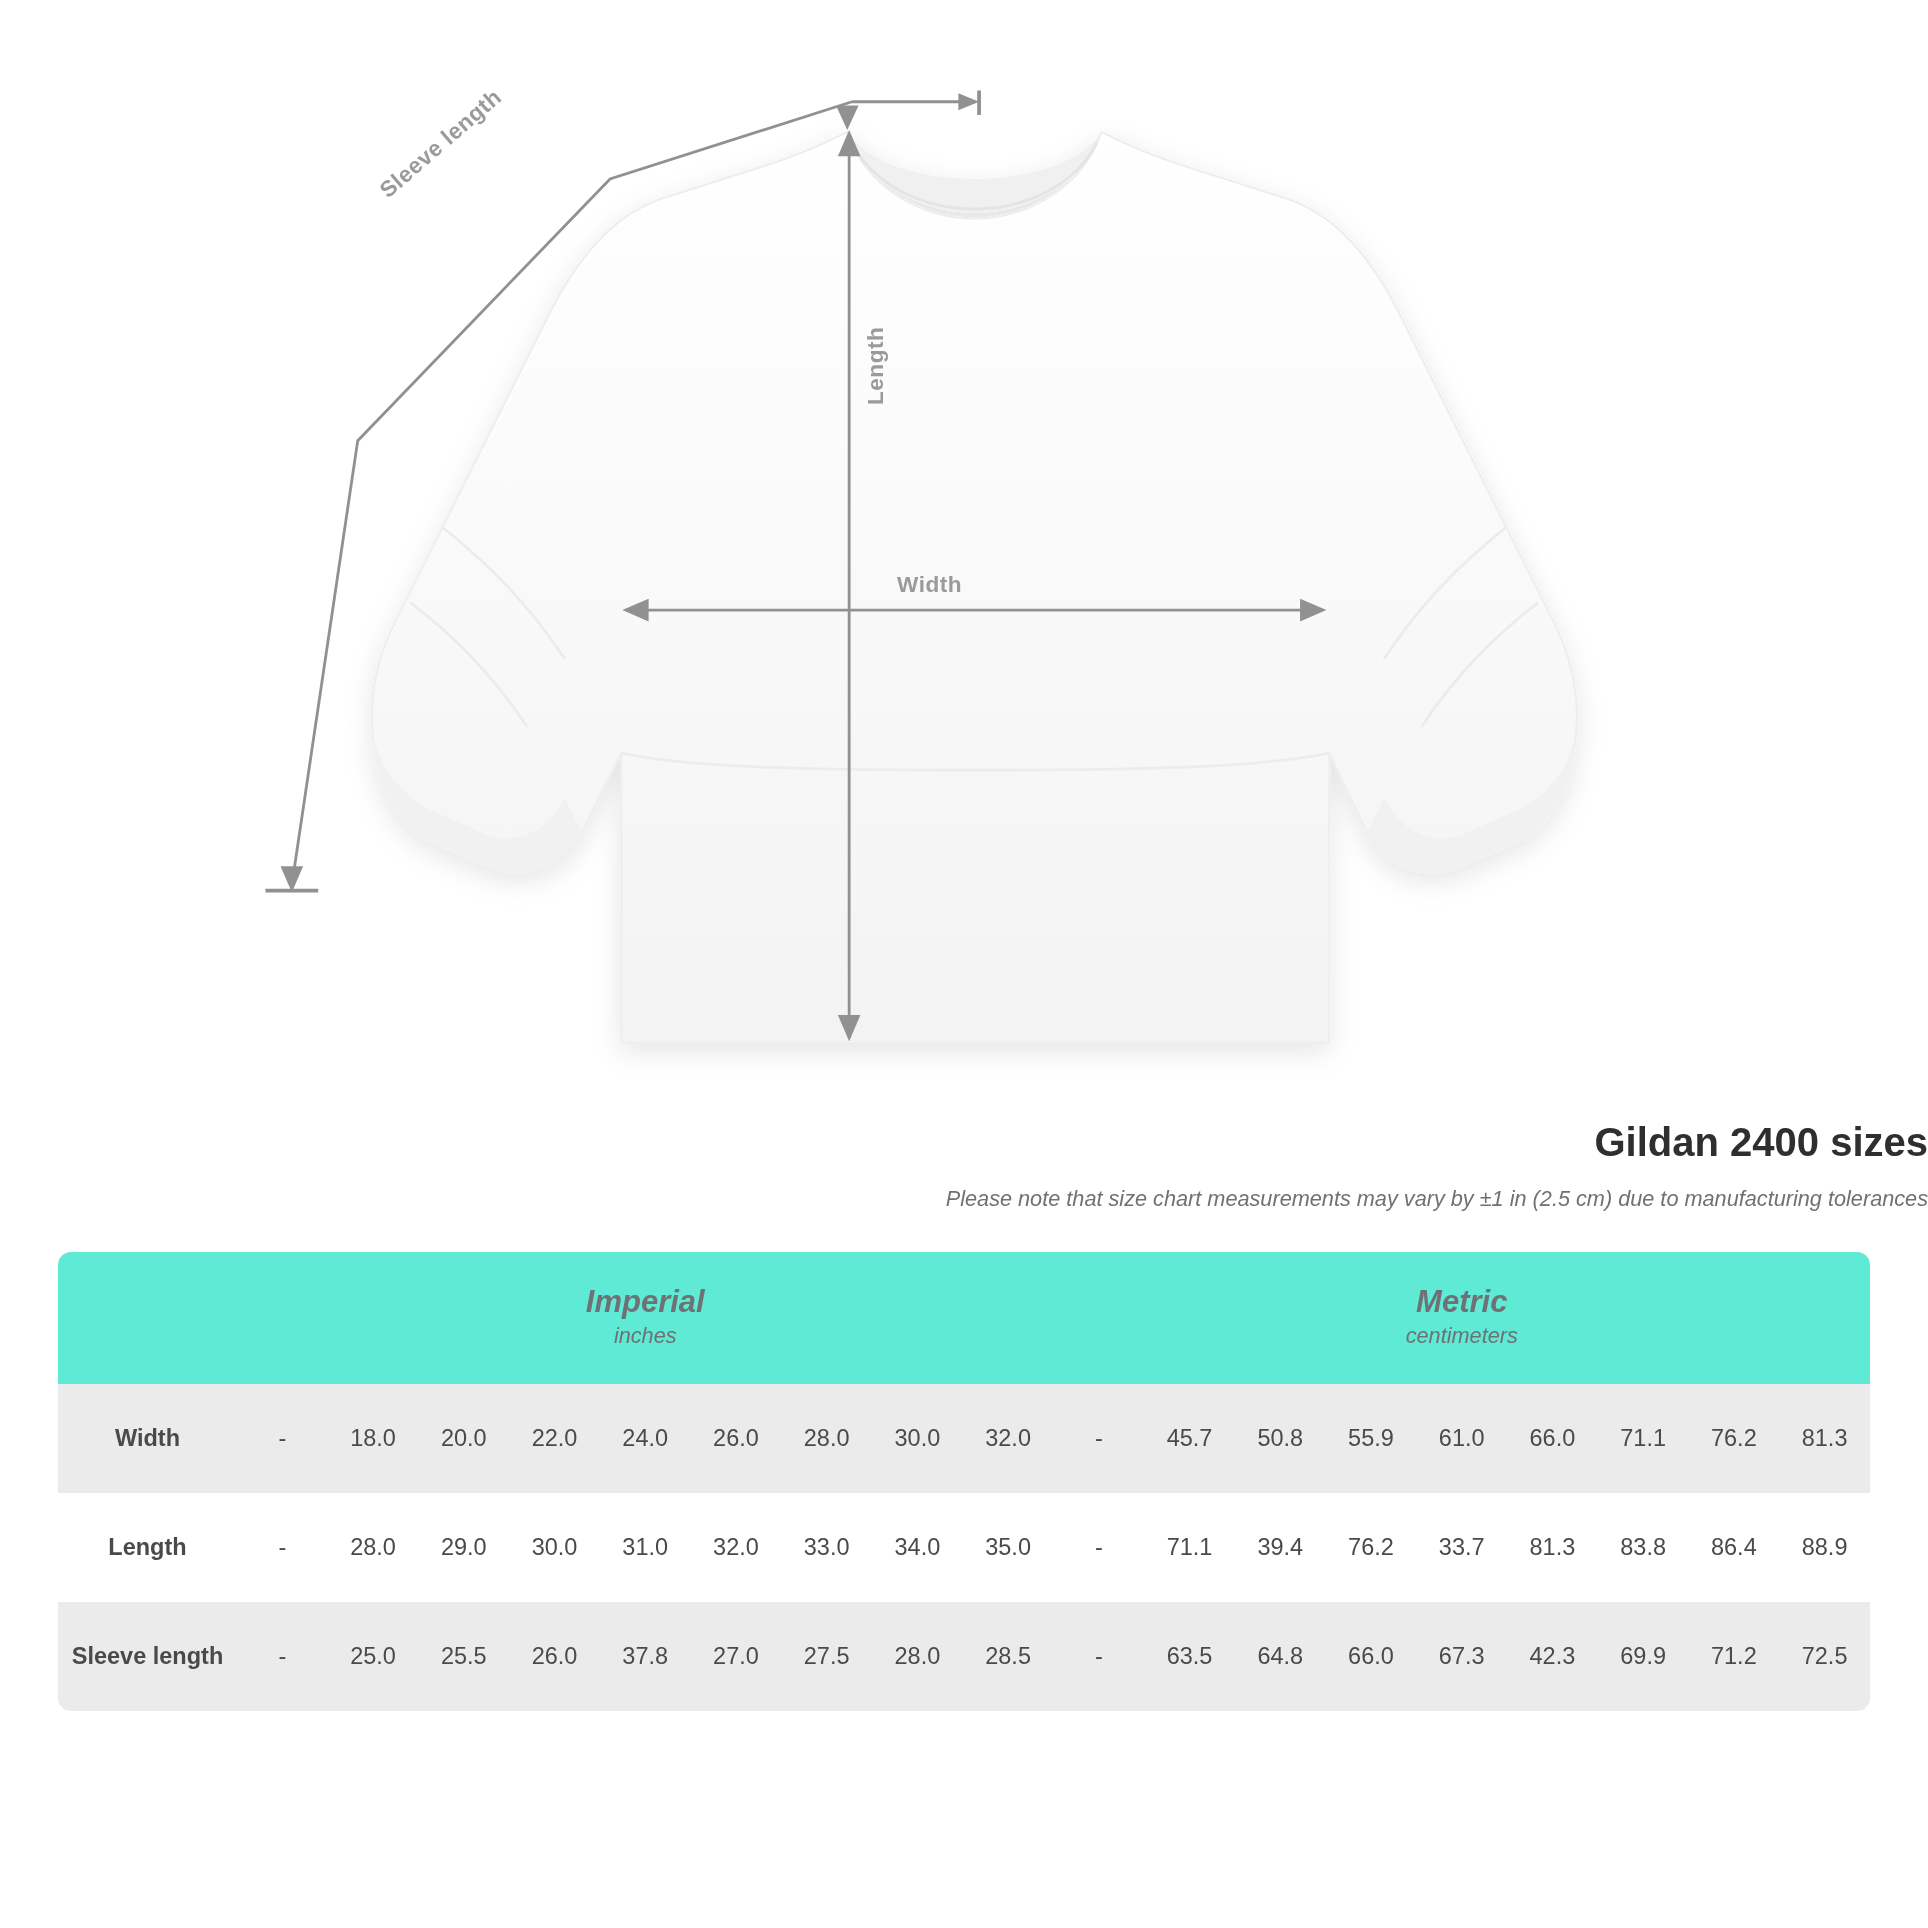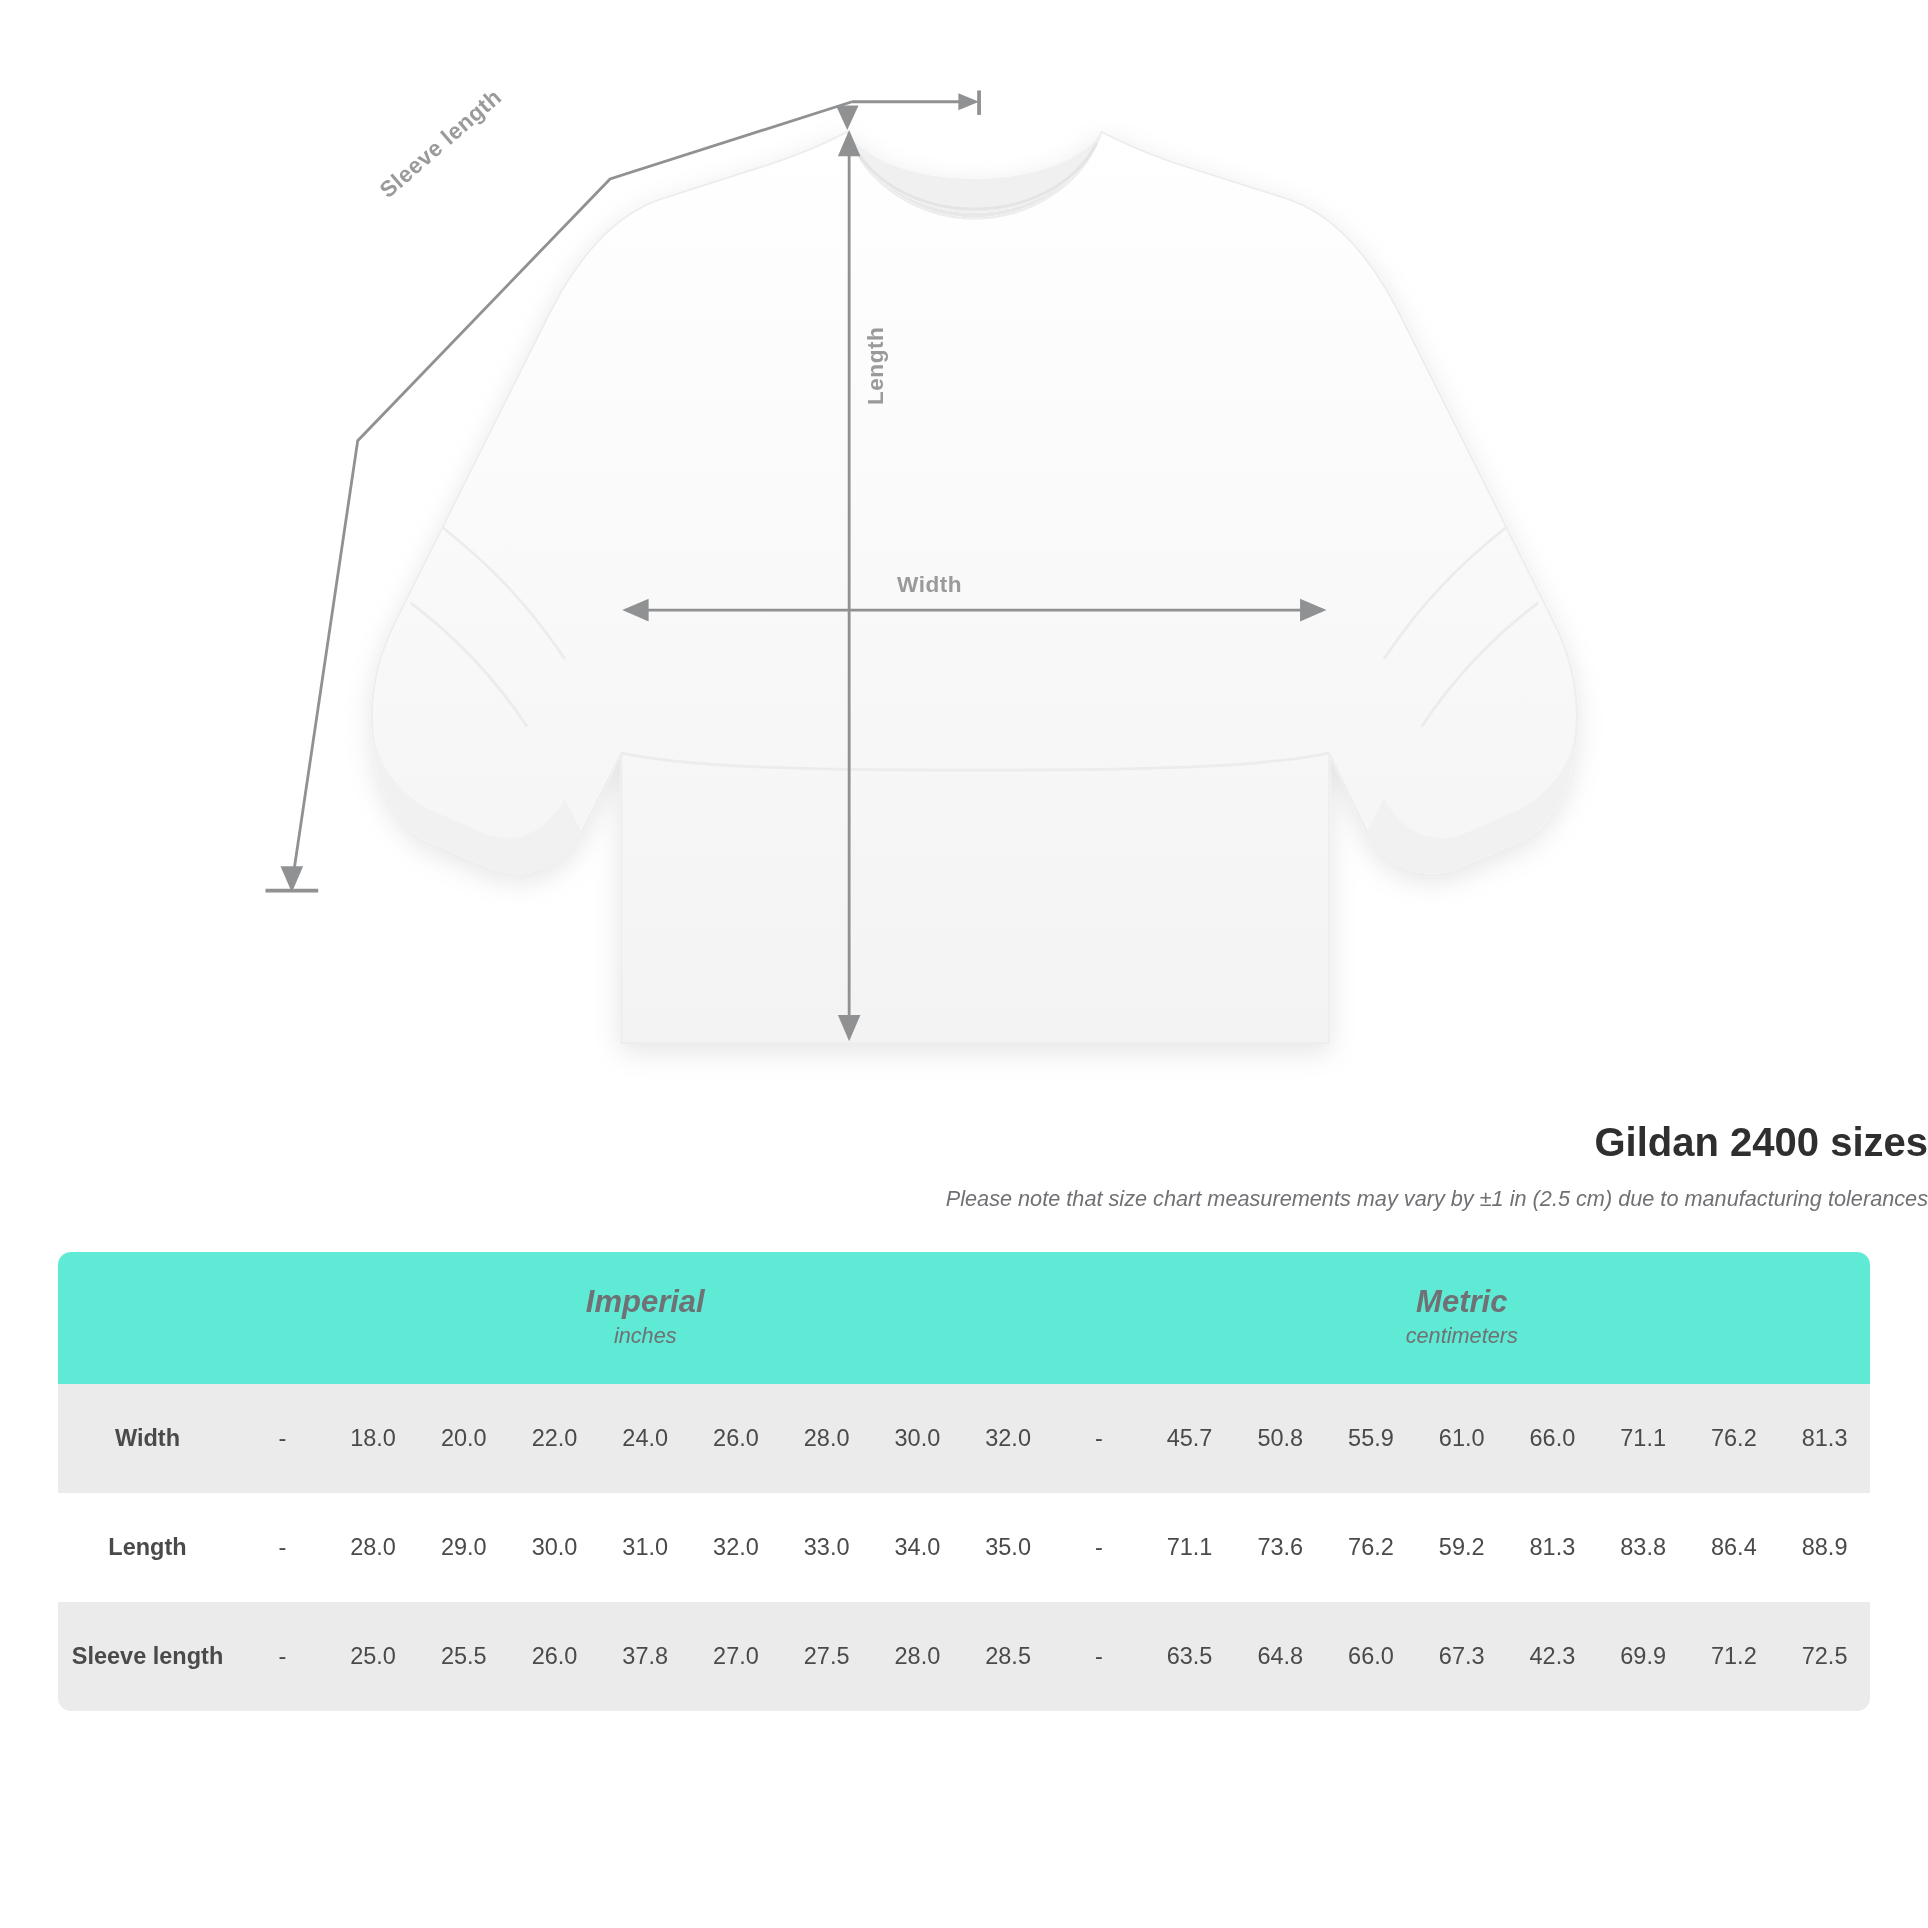--- a/index.html
+++ b/index.html
@@ -288,23 +288,23 @@
           <td>28.0</td>
           <td>29.0</td>
           <td>30.0</td>
           <td>31.0</td>
           <td>32.0</td>
           <td>33.0</td>
           <td>34.0</td>
           <td>35.0</td>
           <td>-</td>
           <td>71.1</td>
-          <td>73.6</td>
+          <td>39.4</td>
           <td>76.2</td>
-          <td>59.2</td>
+          <td>33.7</td>
           <td>81.3</td>
           <td>83.8</td>
           <td>86.4</td>
           <td>88.9</td>
         </tr>
 
         <tr class="data-row shaded">
           <td class="row-head">Sleeve length</td>
           <td>-</td>
           <td>25.0</td>

